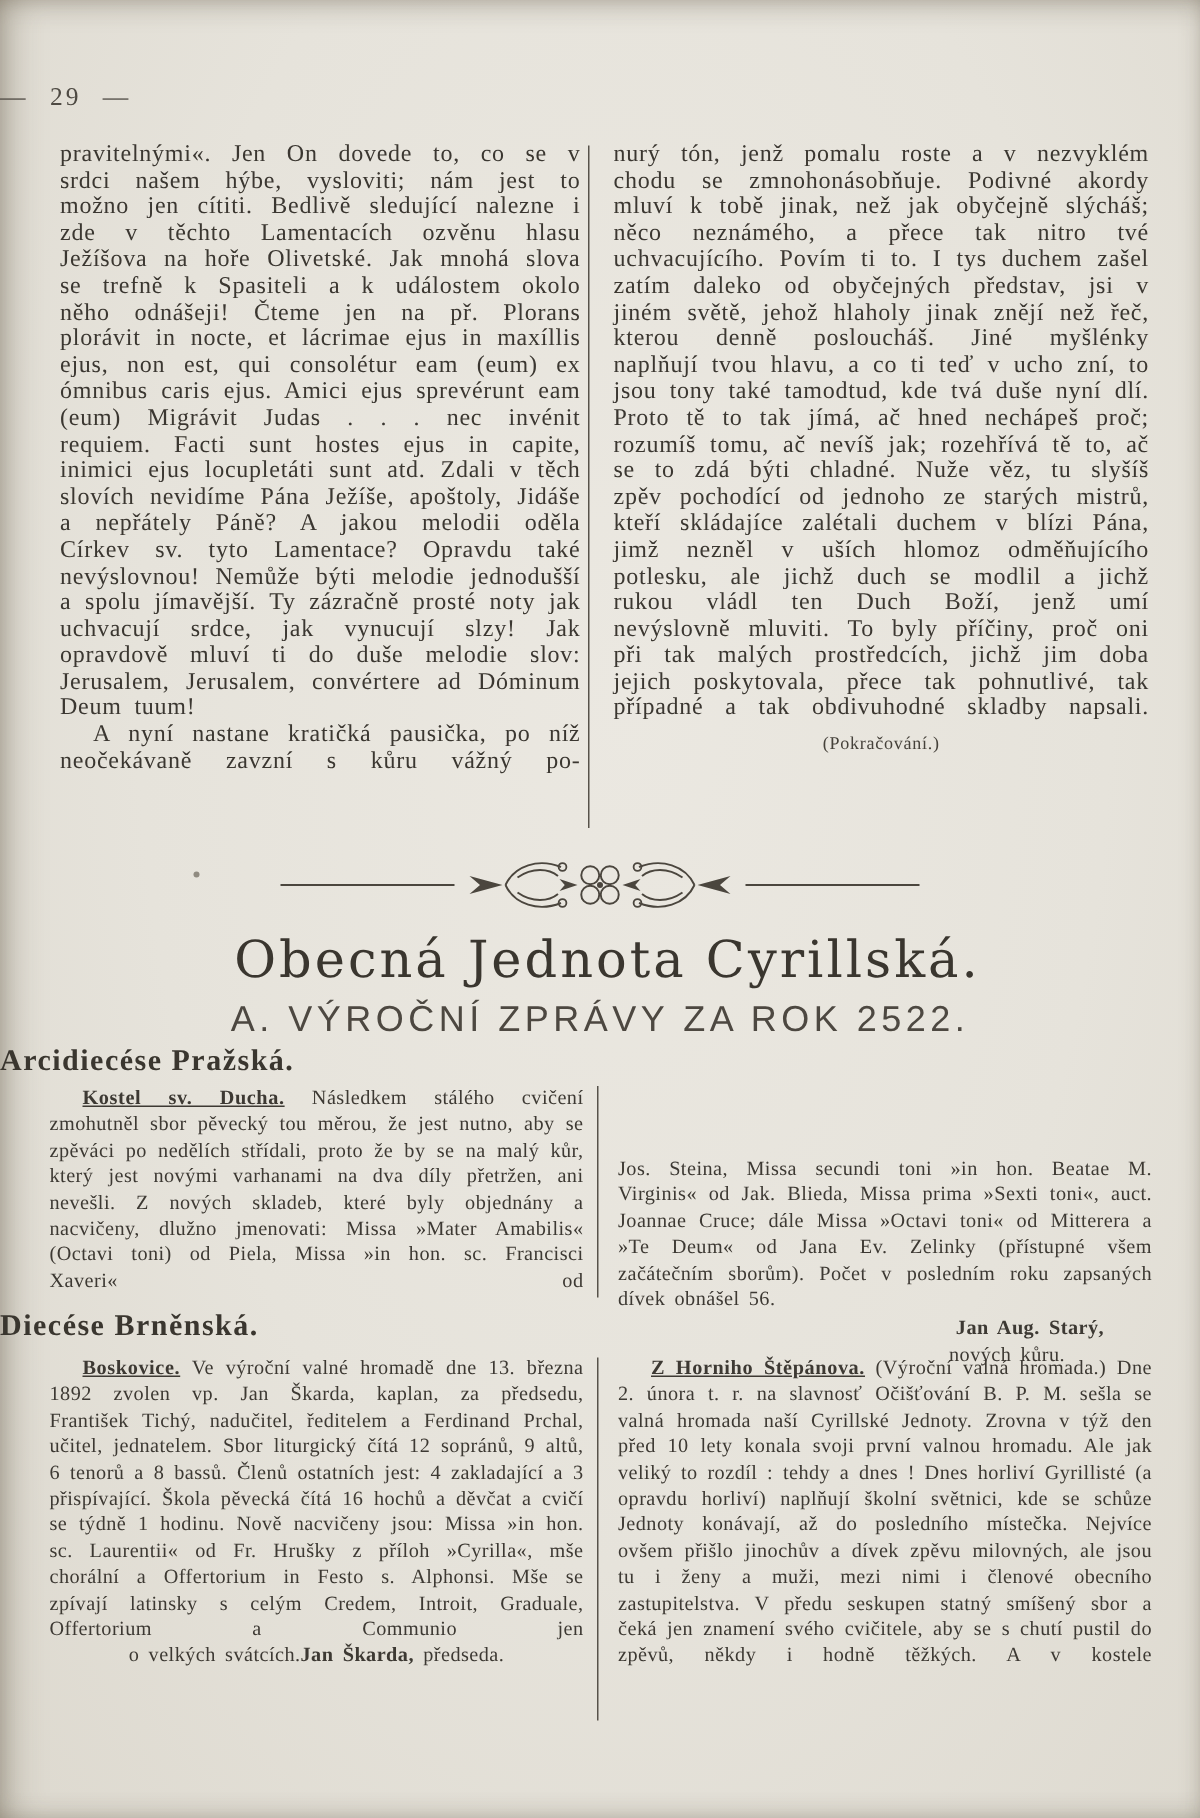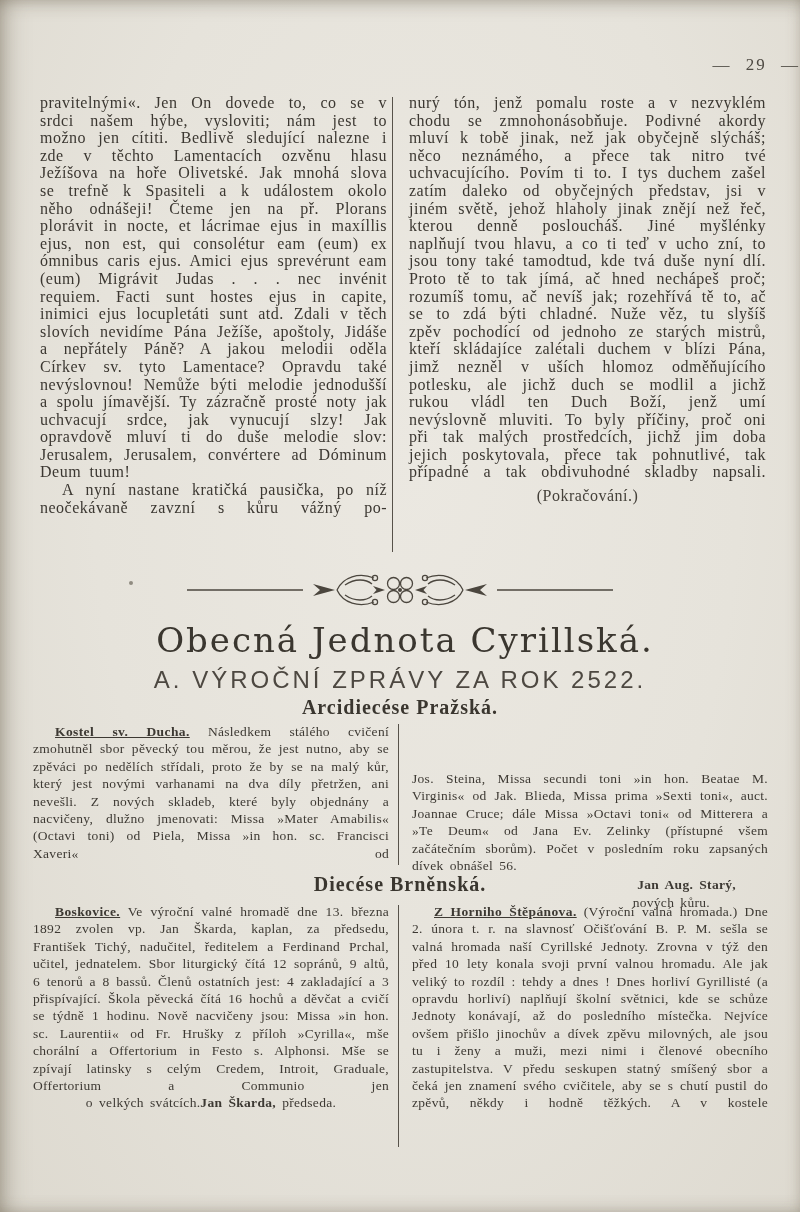--- a/index.html
+++ b/index.html
@@ -7,49 +7,49 @@
     position:relative; width:800px; height:1212px; overflow:hidden;
     background: radial-gradient(ellipse at 52% 38%, #ebe8e1 0%, #e6e3db 55%, #ddd9cf 100%);
     box-shadow: inset 16px 0 26px -14px rgba(92,82,62,.5),
                 inset -8px 0 18px -12px rgba(92,82,62,.3),
                 inset 0 12px 20px -12px rgba(92,82,62,.38),
                 inset 0 -10px 18px -12px rgba(92,82,62,.3);
     font-family:"Liberation Serif", serif;
     color:#3b3731;
   }
   .pagenum {
-    position:absolute; top:55px; left:0; right:0; text-align:right;
+    position:absolute; top:55px; left:0; right:0; text-align:left;
     font-size:17px; letter-spacing:2px; word-spacing:8px; color:#4e4a43;
   }
   
   .topcol { position:absolute; top:94px; font-size:16px; line-height:17.6px;
             text-align:justify; letter-spacing:.5px; word-spacing:4px; }
   .topcol p { margin:0; }
   .topcol-left  { left:40px;  width:347px; }
   .topcol-right { left:409px; width:357px; }
   .indented { text-indent:22px; }
   .runover { text-align-last: justify; }
-  .continuation { text-align:left; text-align-last:center; font-size:16px;
+  .continuation { text-align:left; text-align-last:center; font-size:12px;
                   letter-spacing:.5px; margin-top:6px !important; color:#45413a; }
   .vrule { position:absolute; width:1px; background:#57524a; }
   .vrule-top { left:392px; top:97px;  height:455px; }
   .vrule-mid { left:398px; top:724px; height:141px; }
   .vrule-bot { left:398px; top:905px; height:242px; }
   .speck { position:absolute; left:129px; top:581px; width:4px; height:4px;
            border-radius:50%; background:#6b655a; opacity:.7; }
   
   .ornament { position:absolute; top:568px; left:0; right:0; text-align:center; }
   
   .title { position:absolute; top:620px; left:0; right:0; margin:0; text-align:center;
            font-family:"DejaVu Serif", serif; font-weight:400;
            font-size:34px; letter-spacing:2px; color:#3a362f;padding-left:10px; }
   .subtitle { position:absolute; top:666px; left:0; right:0; margin:0; text-align:center;
            font-family:"Liberation Sans", sans-serif; font-weight:400;
            font-size:24px; letter-spacing:3px; color:#4d4841; }
-  .sect { position:absolute; left:0; right:0; margin:0; text-align:center;
+  .sect { position:absolute; left:0; right:0; margin:0; 
           font-size:20px; font-weight:600; letter-spacing:1px; color:#3a362f; }
   .sect-prague { top:696px; }
   .sect-brno  { top:873px; }
   
   .repcol { position:absolute; font-size:13.5px; line-height:17.4px;
             text-align:justify; letter-spacing:.3px; word-spacing:2.5px; color:#3d3933; }
   .repcol p { margin:0; text-indent:22px; }
   .repcol .lead { font-weight:bold; letter-spacing:.4px;text-decoration:underline; }
   .rep-left  { left:33px;  width:356px; }
   .rep-right { left:412px; width:356px; }

